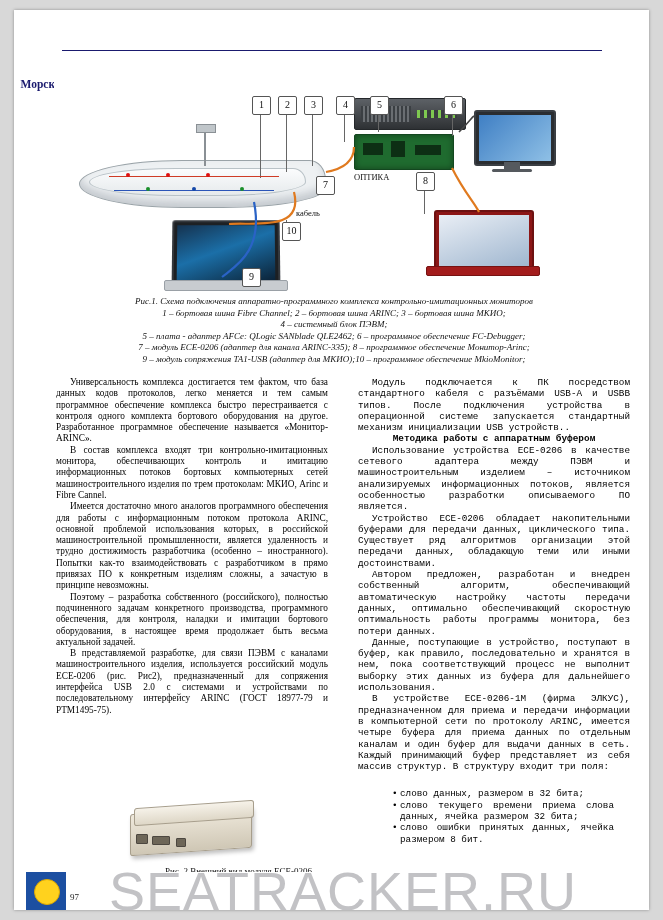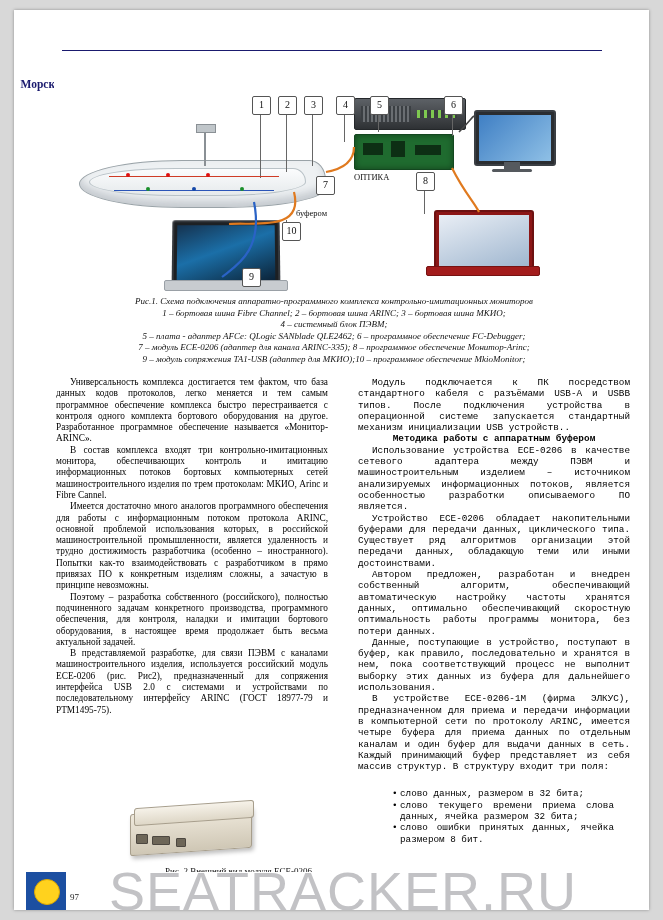--- a/index.html
+++ b/index.html
@@ -278,21 +278,21 @@
 
       <svg class="cable" style="left:0;top:0;" width="560" height="215">
         <path d="M272 100 C 300 95, 300 80, 300 75" stroke="#e07a1f" stroke-width="2.2" fill="none"></path>
         <path d="M240 120 C 250 160, 200 150, 175 152" stroke="#e07a1f" stroke-width="2.2" fill="none"></path>
         <path d="M200 130 C 210 180, 180 195, 168 205" stroke="#2a63c6" stroke-width="2.2" fill="none"></path>
         <path d="M398 96 C 410 120, 420 130, 425 140" stroke="#e07a1f" stroke-width="2.2" fill="none"></path>
         <path d="M405 60 C 415 50, 418 45, 420 44" stroke="#444" stroke-width="1.6" fill="none"></path>
       </svg>
 
       <div class="lbl" style="left:300px;top:100px;">ОПТИКА</div>
-      <div class="lbl" style="left:242px;top:136px;">буфером</div>
+      <div class="lbl" style="left:242px;top:136px;">кабель</div>
     </div>
   </div>
 
   <div class="caption" style="top:286px;">
     <div>Рис.1. Схема подключения аппаратно-программного комплекса контрольно-имитационных мониторов</div>
     <div>1 – бортовая шина Fibre Channel;  2 – бортовая шина ARINC;  3 – бортовая шина МКИО;</div>
     <div>4 – системный блок ПЭВМ;</div>
     <div>5 – плата - адаптер AFCe: QLogic SANblade QLE2462;  6 – программное обеспечение FC-Debugger;</div>
     <div>7 – модуль  ECE-0206 (адаптер для канала  ARINC-335);  8 – программное обеспечение Монитор-Arinc;</div>
     <div>9 – модуль сопряжения TA1-USB (адаптер для МКИО);10 – программное обеспечение MkioMonitor;</div>
@@ -304,21 +304,21 @@
     <p>Имеется достаточно много аналогов программного обеспечения для работы с информационным потоком протокола ARINC, основной проблемой использования которых, в российской машиностроительной промышленности, является удаленность и трудно достижимость разработчика (особенно – иностранного). Попытки как-то взаимодействовать с разработчиком в прямо привязах ПО к конкретным изделиям сложны, а зачастую в принципе невозможны.</p>
     <p>Поэтому – разработка собственного (российского), полностью подчиненного задачам конкретного производства, программного обеспечения, для контроля, наладки и имитации бортового оборудования, в настоящее время продолжает быть весьма актуальной задачей.</p>
     <p>В представляемой разработке, для связи ПЭВМ с каналами машиностроительного изделия, используется российский модуль ECE-0206 (рис. Рис2), предназначенный для сопряжения интерфейса USB 2.0 с системами и устройствами по последовательному интерфейсу ARINC (ГОСТ 18977-79 и РТМ1495-75).</p>
   </div>
 
   <div class="col right">
     <p>Модуль подключается к ПК посредством стандартного кабеля с разъёмами USB-A и USBB типов. После подключения устройства в операционной системе запускается стандартный механизм инициализации USB устройств..</p>
     <p class="sub-head">Методика работы с аппаратным буфером</p>
     <p>Использование устройства ECE-0206 в качестве сетевого адаптера между ПЭВМ и машиностроительным изделием – источником анализируемых информационных потоков, является особенностью разработки описываемого ПО является.</p>
     <p>Устройство ECE-0206 обладает накопительными буферами для передачи данных, циклического типа. Существует ряд алгоритмов организации этой передачи данных, обладающую теми или иными достоинствами.</p>
-    <p>Автором предложен, разработан и внедрен собственный алгоритм, обеспечивающий автоматическую настройку частоты хранятся данных, оптимально обеспечивающий скоростную оптимальность работы программы монитора, без потери данных.</p>
+    <p>Автором предложен, разработан и внедрен собственный алгоритм, обеспечивающий автоматическую настройку частоты передачи данных, оптимально обеспечивающий скоростную оптимальность работы программы монитора, без потери данных.</p>
     <p>Данные, поступающие в устройство, поступают в буфер, как правило, последовательно и хранятся в нем, пока соответствующий процесс не выполнит выборку этих данных из буфера для дальнейшего использования.</p>
     <p>В устройстве ECE-0206-1М (фирма ЭЛКУС), предназначенном для приема и передачи информации в компьютерной сети по протоколу ARINC, имеется четыре буфера для приема данных по отдельным каналам и один буфер для выдачи данных в сеть. Каждый принимающий буфер представляет из себя массив структур. В структуру входит три поля:</p>
     <ul class="bullets">
       <li>слово данных, размером в 32 бита;</li>
       <li>слово текущего времени приема слова данных, ячейка размером 32 бита;</li>
       <li>слово ошибки принятых данных, ячейка размером 8 бит.</li>
     </ul>
   </div>
 
   <div class="fig2">

